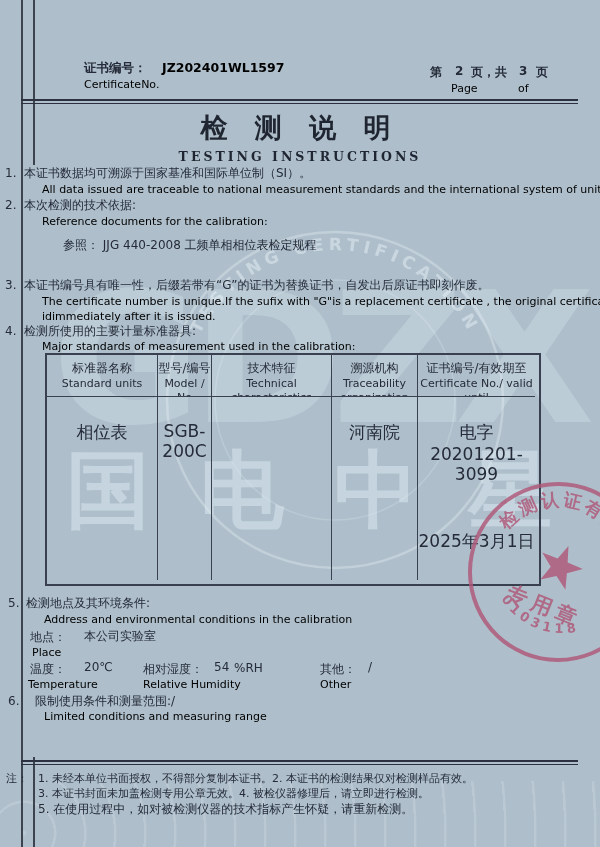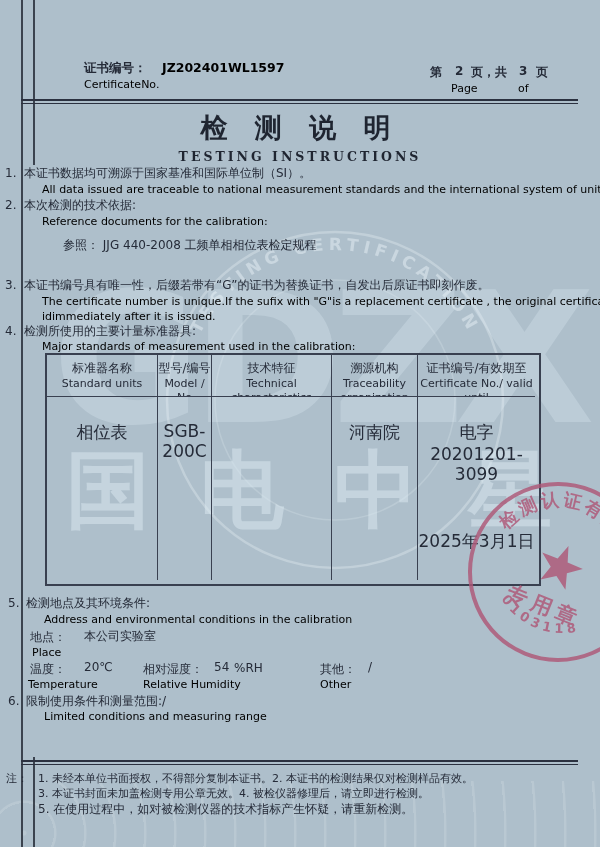--- a/index.html
+++ b/index.html
@@ -138,21 +138,21 @@
   <span class="abs zh" style="left:143px; top:661px;">相对湿度：</span>
   <span class="abs zh" style="left:214px; top:660px;">54</span>
   <span class="abs zh" style="left:234px; top:661px;">%RH</span>
   <span class="abs zh" style="left:320px; top:661px;">其他：</span>
   <span class="abs zh" style="left:368px; top:660px;">/</span>
   <span class="abs en" style="left:28px; top:678px;">Temperature</span>
   <span class="abs en" style="left:143px; top:678px;">Relative Humidity</span>
   <span class="abs en" style="left:320px; top:678px;">Other</span>
 
   <span class="abs num" style="left:8px; top:694px;">6.</span>
-  <span class="abs zh" style="left:26px; top:693px;">限制使用条件和测量范围:/</span>
+  <span class="abs zh" style="left:35px; top:693px;">限制使用条件和测量范围:/</span>
   <span class="abs en" style="left:44px; top:710px;">Limited conditions and measuring range</span>
 
   <div class="hrule" style="top:760px;"></div>
   <span class="abs zh" style="left:6px; top:771px; font-size:11px;">注：</span>
   <span class="abs zh" style="left:38px; top:771px; font-size:11px;">1. 未经本单位书面授权，不得部分复制本证书。2. 本证书的检测结果仅对检测样品有效。</span>
   <span class="abs zh" style="left:38px; top:786px; font-size:11px;">3. 本证书封面未加盖检测专用公章无效。4. 被检仪器修理后，请立即进行检测。</span>
   <span class="abs zh" style="left:38px; top:801px; font-size:12px;">5. 在使用过程中，如对被检测仪器的技术指标产生怀疑，请重新检测。</span>
 
   <svg class="abs stamp" width="210" height="210" viewBox="0 0 210 210">
     <circle cx="105" cy="105" r="88" fill="none" stroke="#ae5878" stroke-width="4"></circle>

